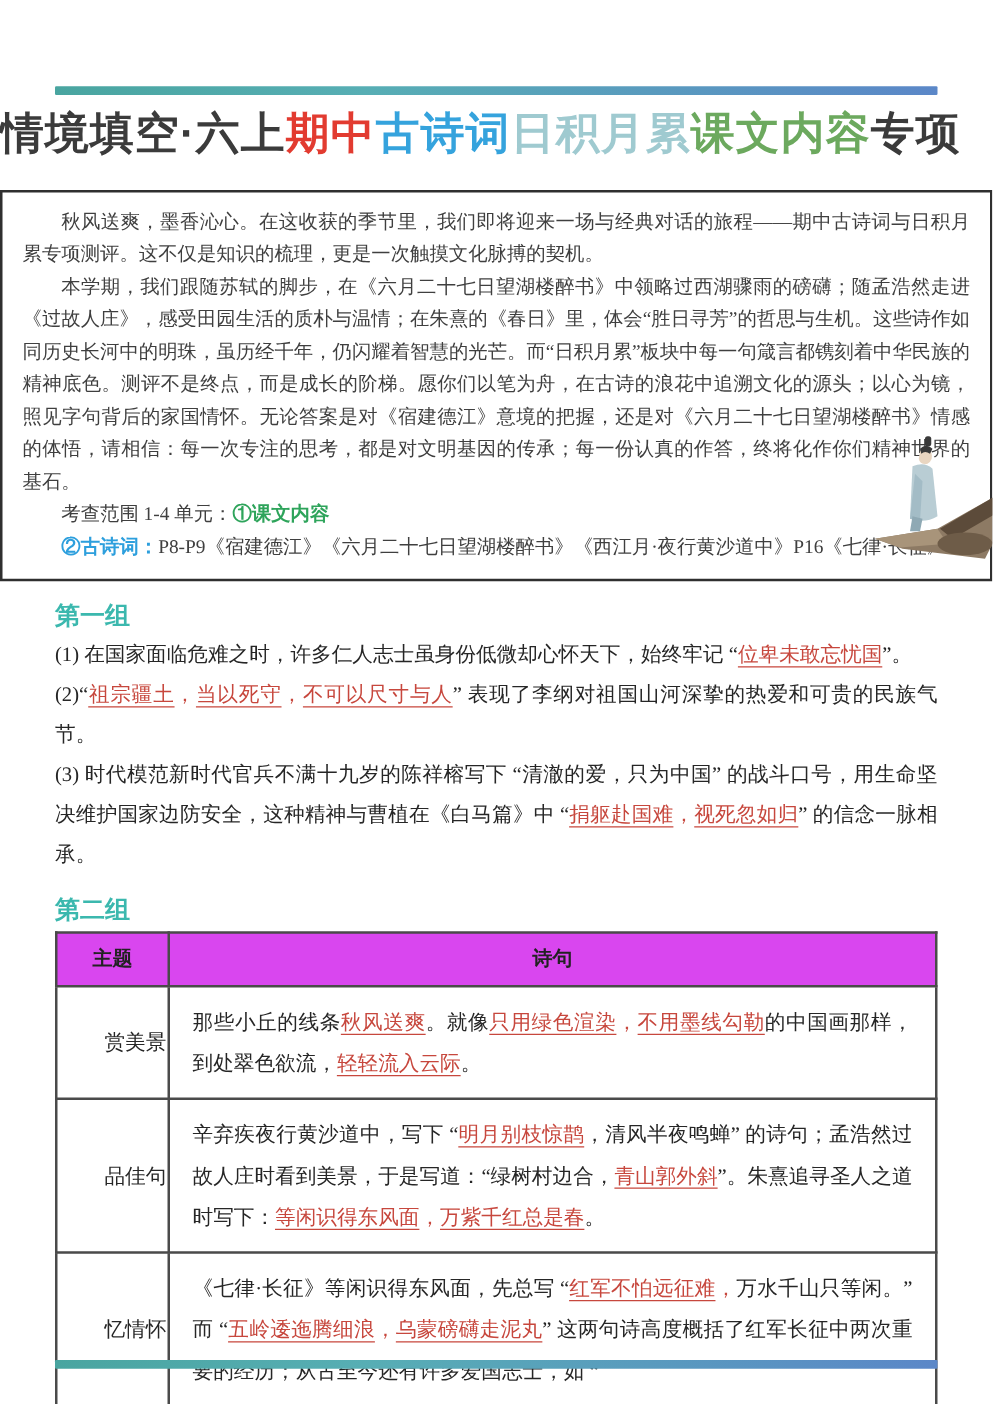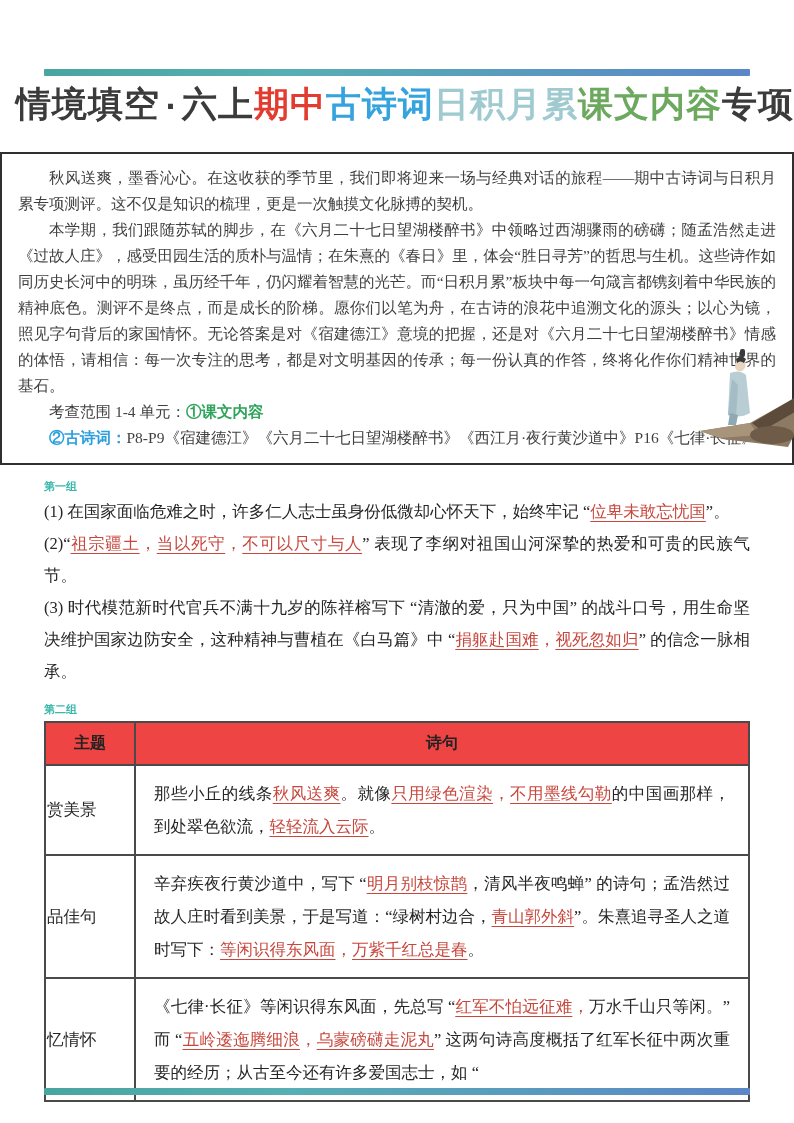--- a/index.html
+++ b/index.html
@@ -23,22 +23,22 @@
   }
   .accent-bar.top { margin-top: 69px; }
   .accent-bar.bottom {
     position: absolute;
     left: 44px;
     top: 1088px;
     margin: 0;
   }
   .doc-title {
     margin-top: 9px;
-    text-align: right;
-    font-family: Liberation Mono, monospace;
+    text-align: left;
+    font-family: Liberation Sans, sans-serif;
     font-weight: bold;
     font-size: 35px;
     line-height: 44px;
     letter-spacing: 1px;
     color: #3b3b3b;
     white-space: nowrap;
   }
   
   .m-plain { }
   .m-dark  { color: #3b3b3b; }
@@ -79,21 +79,21 @@
     bottom: 8px;
     width: 112px;
     height: 120px;
     pointer-events: none;
   }
   .group-heading {
     width: 706px;
     margin: 14px auto 2px;
     font-family: "Liberation Sans", sans-serif;
     font-weight: bold;
-    font-size: 11px;
+    font-size: 20px;
     color: #3bb8ae;
   }
   .group-items {
     width: 706px;
     margin: 2px auto 0;
     font-size: 16.5px;
     line-height: 32px;
     color: #262626;
     text-align: justify;
     font-family: Liberation Serif, serif;
@@ -103,29 +103,29 @@
     width: 706px;
     margin: 4px auto 0;
     border-collapse: collapse;
     font-size: 16.5px;
     color: #262626;
   }
   .poem-table th, .poem-table td {
     border: 2px solid #4a4a4a;
   }
   .poem-table th {
-    background: #ef4444;
+    background: #d946ef;
     font-weight: bold;
     font-size: 16px;
     padding: 10px 4px;
     color: #222222;
   }
   .col-theme { width: 90px; }
   .cell-theme {
-    text-align: left;
+    text-align: right;
     vertical-align: middle;
     font-size: 16.5px;
   }
   .cell-verse {
     padding: 11px 18px;
     line-height: 33px;
     text-align: justify;
     vertical-align: middle;
   }
 </style>

